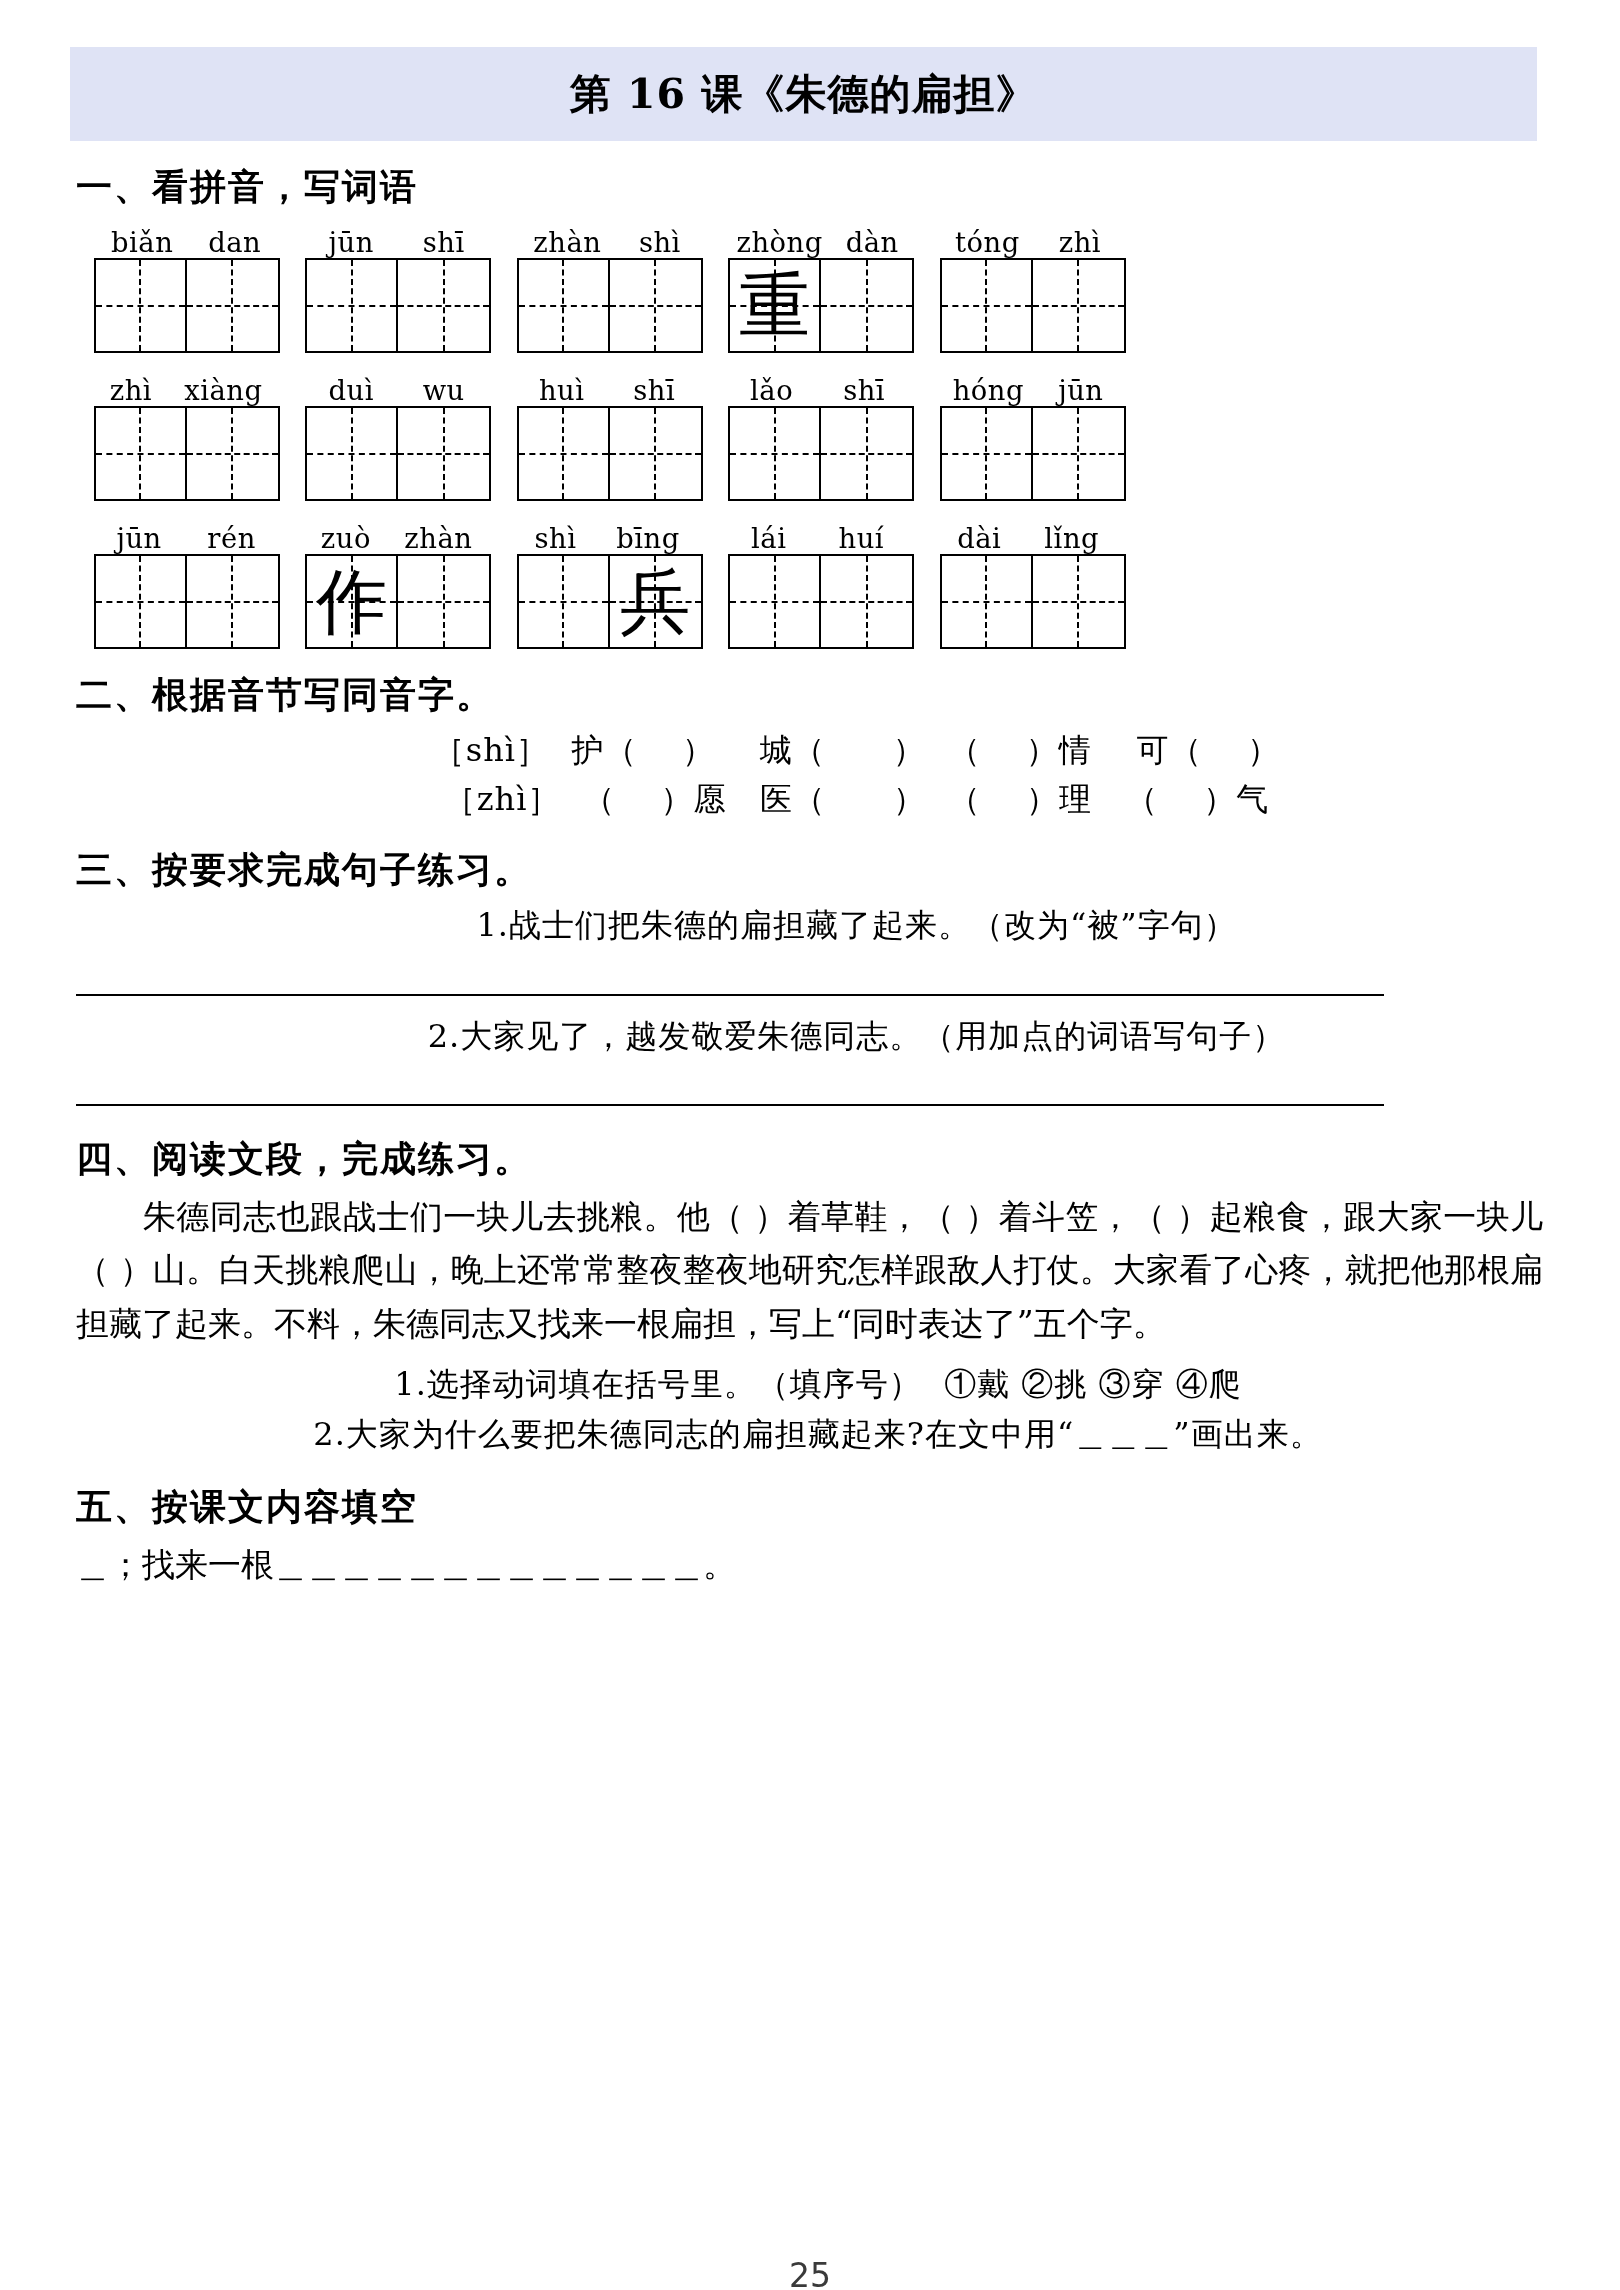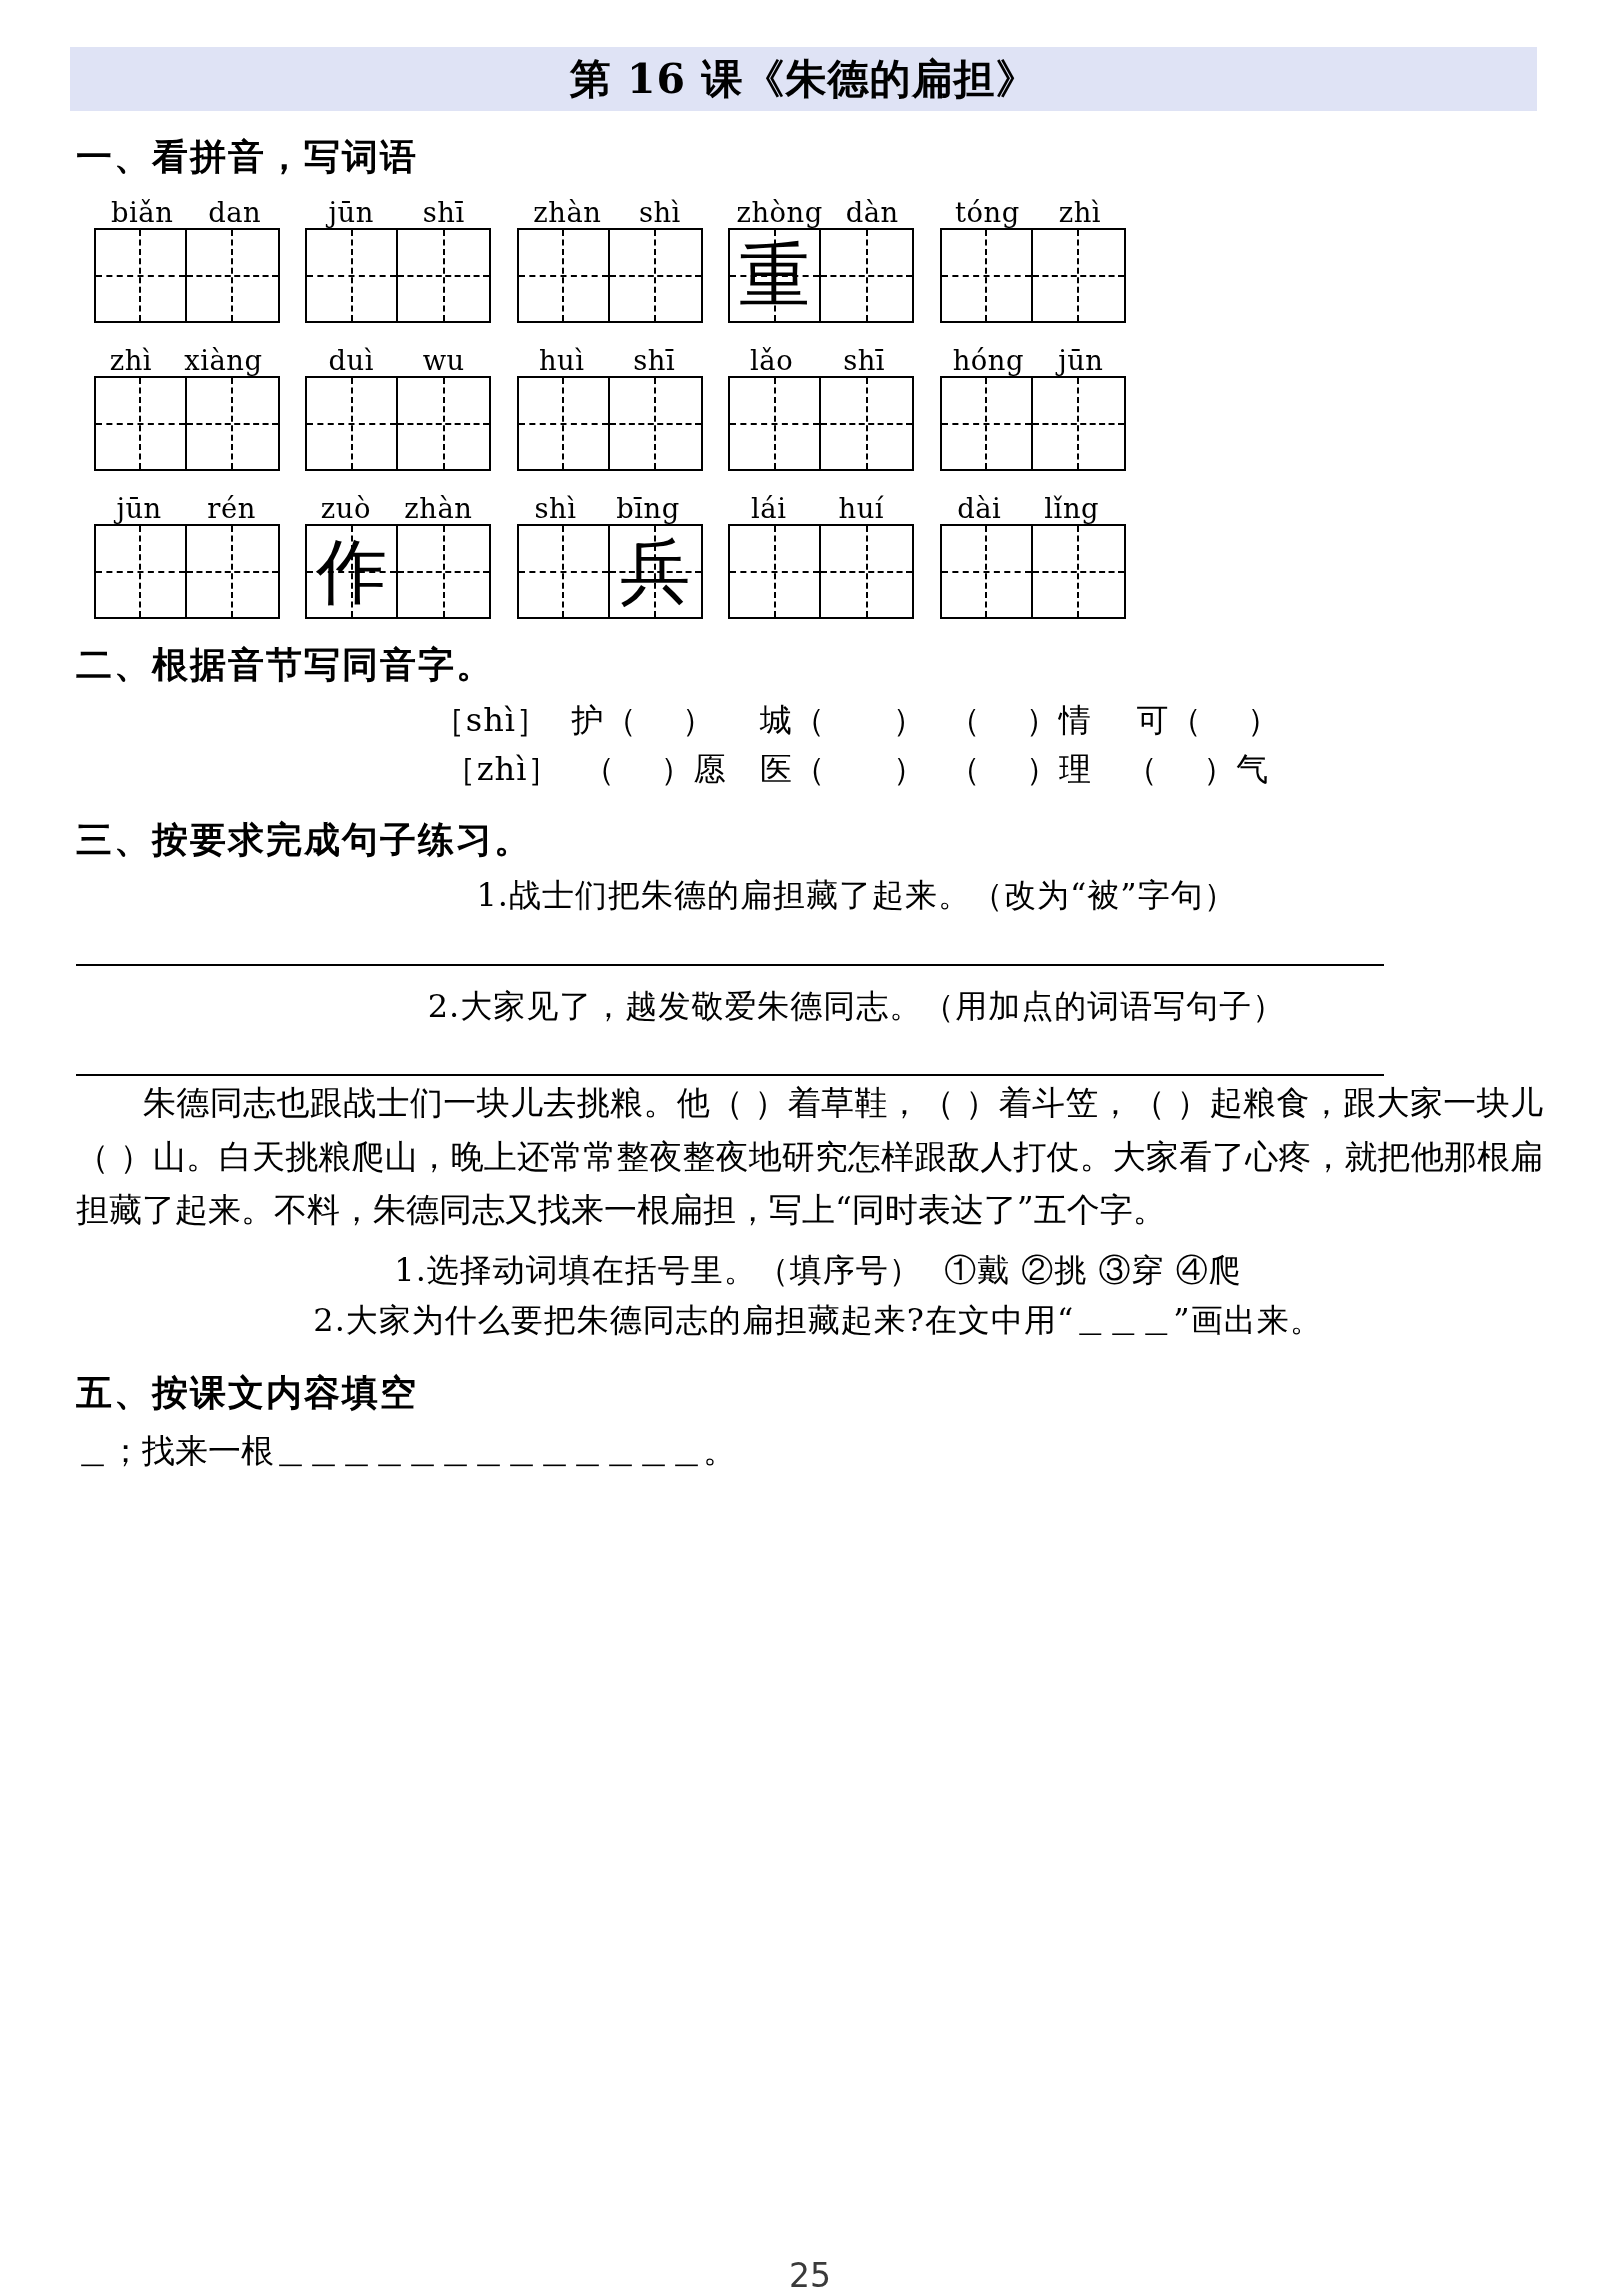--- a/index.html
+++ b/index.html
@@ -12,21 +12,21 @@
     color: #000000;
     position: relative;
     overflow: hidden;
   }
   .page { position:relative; width:1620px; height:2291px; padding: 0 76px; }
 
   
   .title-banner {
     margin-top: 47px;
     background: #dfe3f5;
-    height: 64px;
+    height: 94px;
     display: flex;
     align-items: center;
     justify-content: center;
     width: 1467px;
     margin-left: -5.9px;
   }
   .title-text {
     font-family: "DejaVu Serif", "Liberation Serif", serif;
     font-weight: bold;
     font-size: 41px;
@@ -372,20 +372,21 @@
   <div class="sec-head">二、根据音节写同音字。</div>
   <div class="body-line indent-1">［shì］  护（    ）    城（      ）  （    ）情    可（    ）</div>
   <div class="body-line indent-1">［zhì］  （    ）愿   医（      ）  （    ）理   （    ）气</div>
 
   <div class="sec-head">三、按要求完成句子练习。</div>
   <div class="body-line indent-1">1.战士们把朱德的扁担藏了起来。（改为“被”字句）</div>
   <div class="answer-rule"></div>
   <div class="body-line indent-1" style="margin-top:15.7px">2.大家见了，越发敬爱朱德同志。（用加点的词语写句子）</div>
   <div class="answer-rule"></div>
 
+  <div class="sec-head" style="margin-top:29px">四、阅读文段，完成练习。</div>
   <div class="para para-indent">朱德同志也跟战士们一块儿去挑粮。他（    ）着草鞋，（      ）着斗笠，（    ）起粮食，跟大家一块儿（    ）山。白天挑粮爬山，晚上还常常整夜整夜地研究怎样跟敌人打仗。大家看了心疼，就把他那根扁担藏了起来。不料，朱德同志又找来一根扁担，写上“同时表达了”五个字。</div>
   <div class="body-line indent-small" style="margin-top:9.8px">1.选择动词填在括号里。（填序号）  ①戴 ②挑 ③穿 ④爬</div>
   <div class="body-line indent-small">2.大家为什么要把朱德同志的扁担藏起来?在文中用“＿＿＿”画出来。</div>
 
   <div class="sec-head" style="margin-top:23.5px">五、按课文内容填空</div>
   <div class="para">＿；找来一根＿＿＿＿＿＿＿＿＿＿＿＿＿。</div>
 
   <div class="page-number">25</div>
 </div>
 

